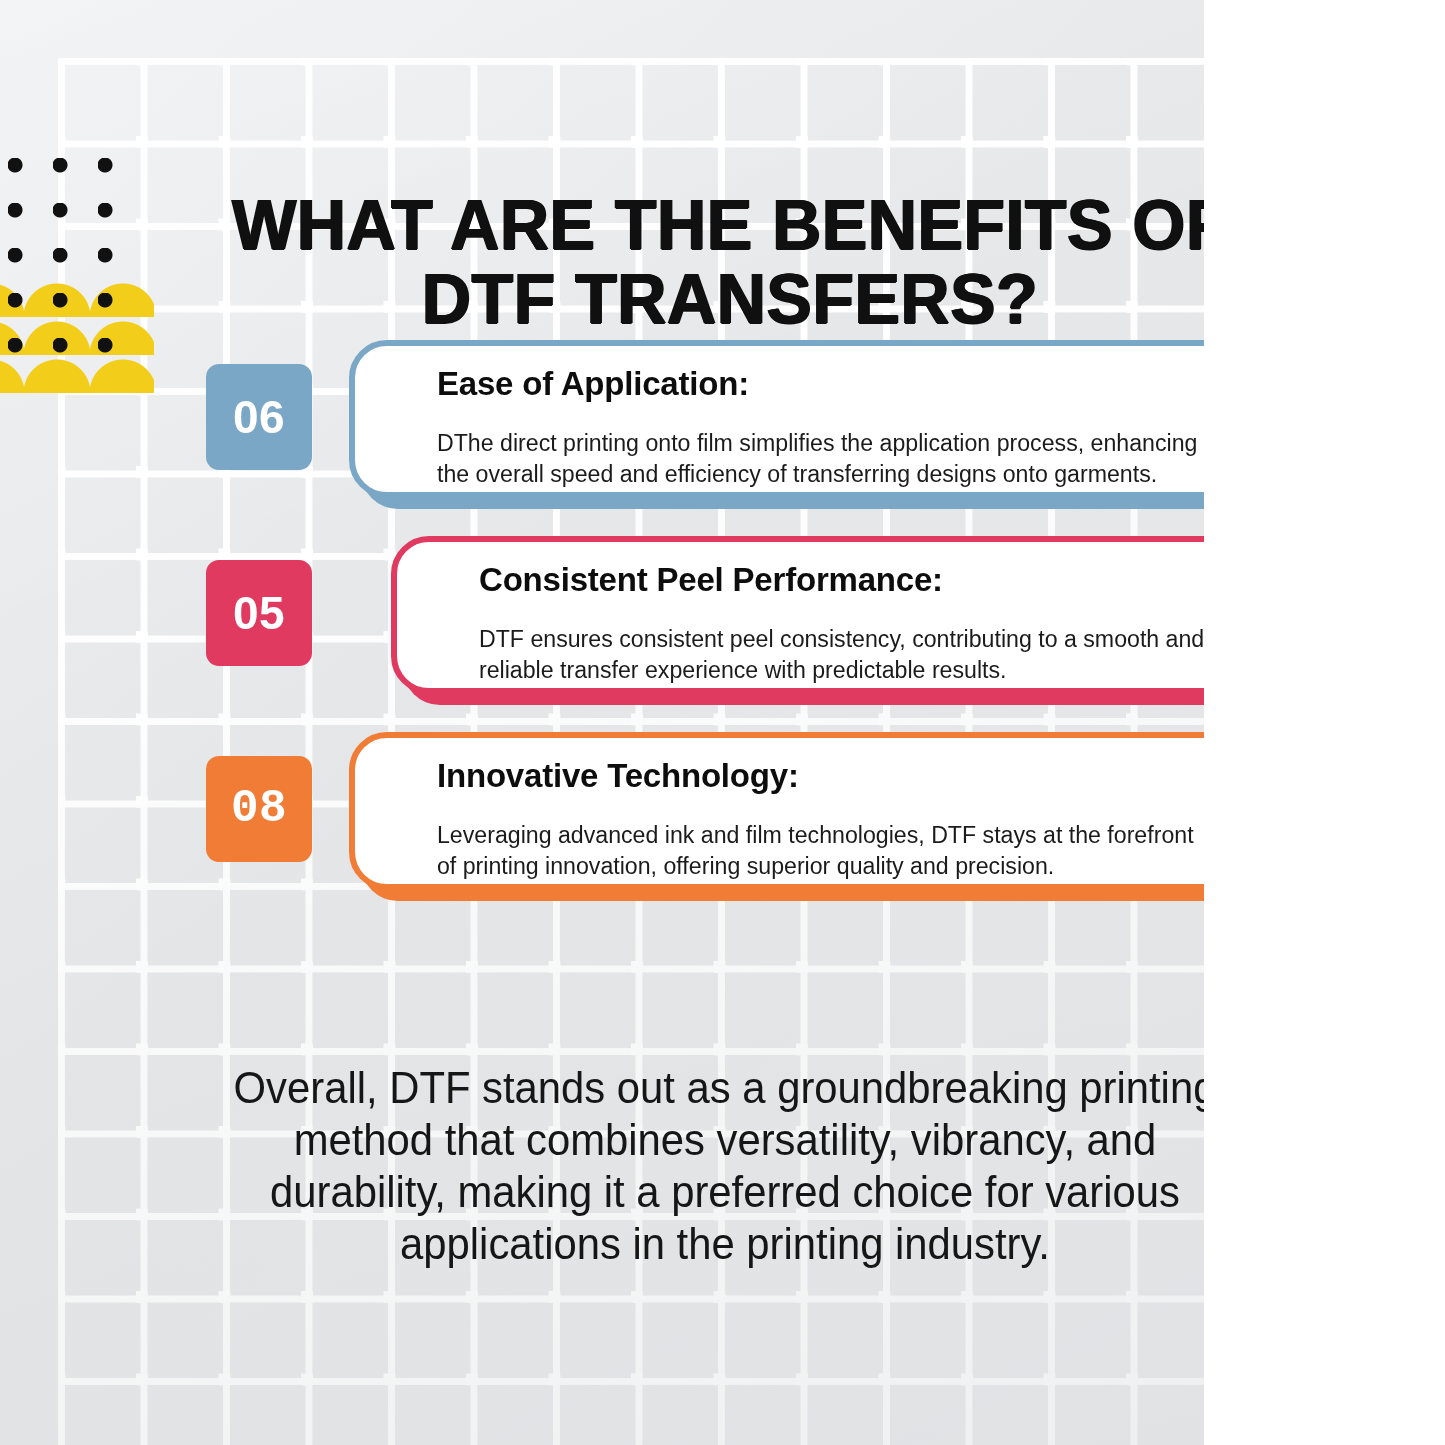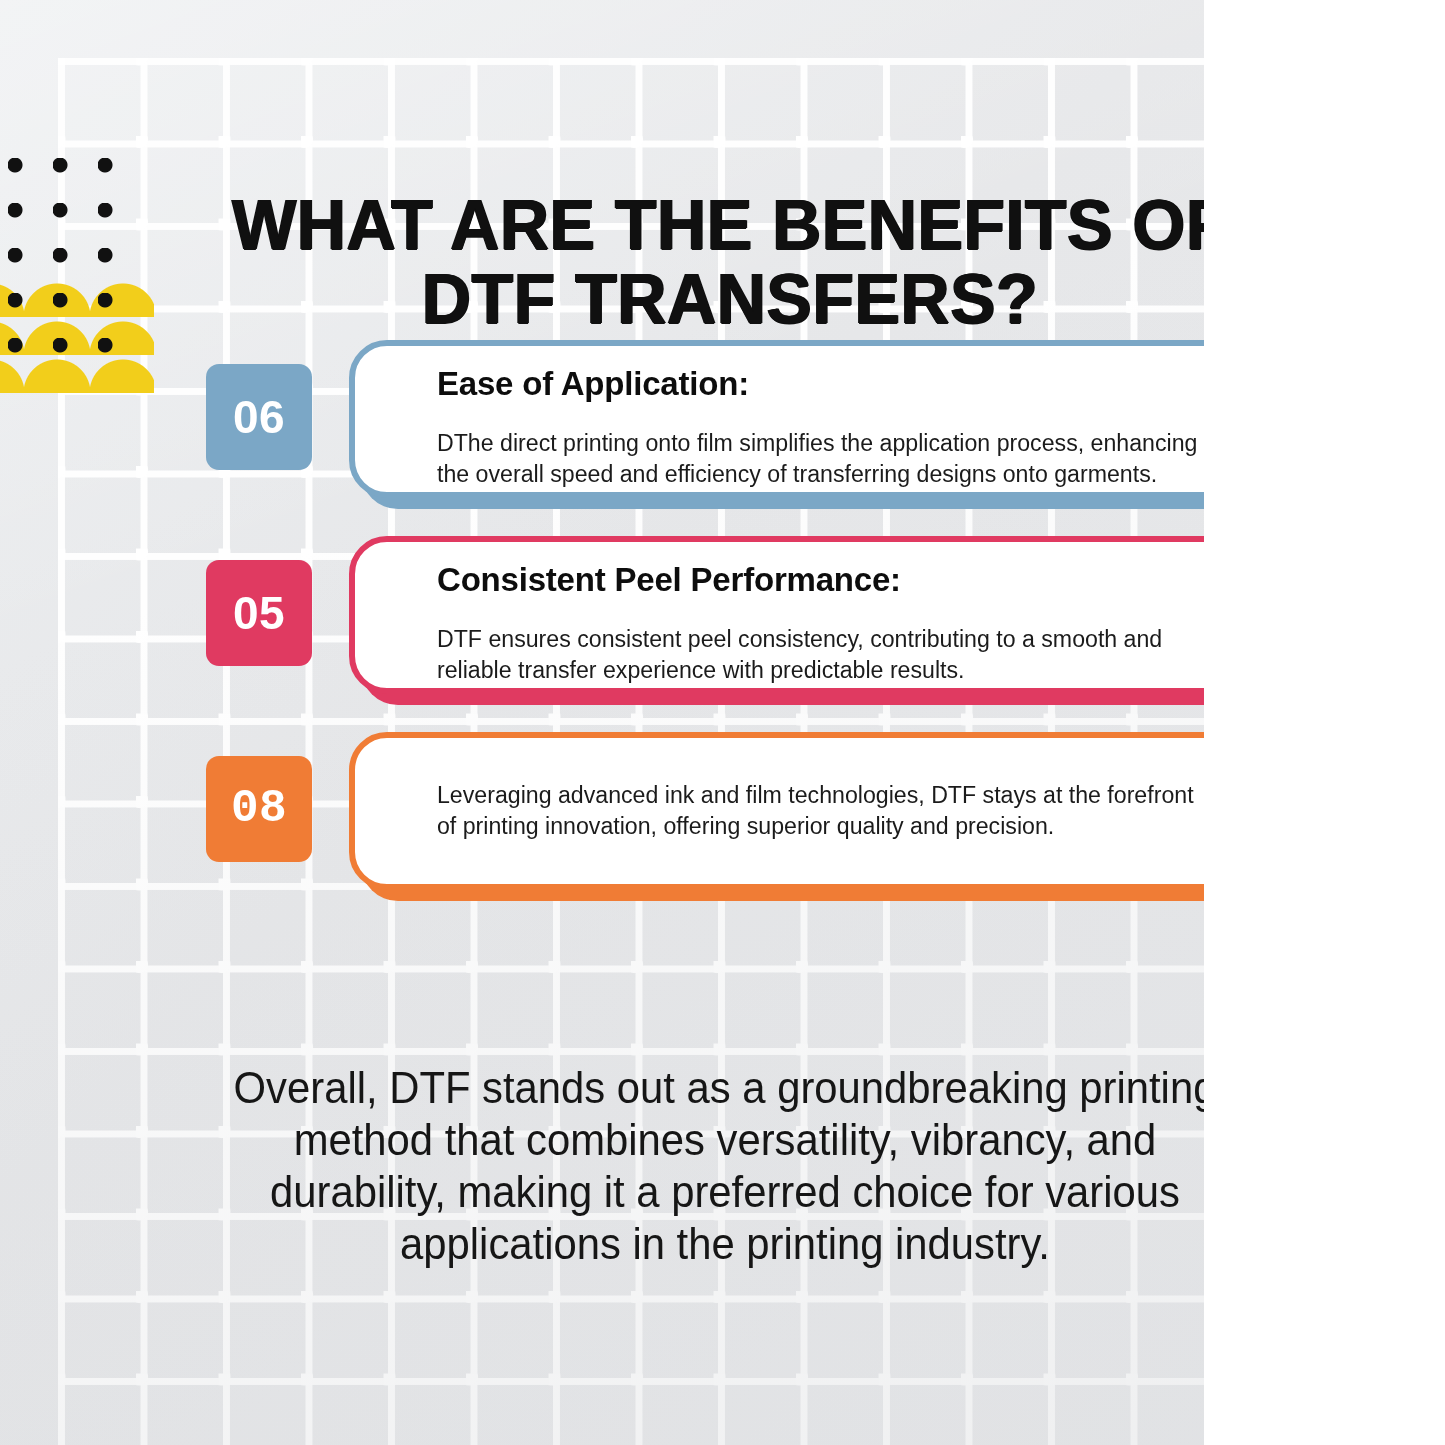--- a/index.html
+++ b/index.html
@@ -237,29 +237,30 @@
     <div class="card-row">
       <div class="badge" id="badge-0" style="background: rgb(123, 167, 198);">06</div>
       <div class="card" id="card-0" style="border-color: rgb(123, 167, 198); box-shadow: rgb(123, 167, 198) 11px 12px 0px -1px;">
         <p class="card-title">Ease of Application:</p>
         <p class="card-body">DThe direct printing onto film simplifies the application process, enhancing the overall speed and efficiency of transferring designs onto garments.</p>
       </div>
     </div>
 
     <div class="card-row">
       <div class="badge" id="badge-1" style="background: rgb(224, 58, 97);">05</div>
-      <div class="card" id="card-1" style="border-color: rgb(224, 58, 97); box-shadow: rgb(224, 58, 97) 11px 12px 0px -1px;">
+      <div class="card" id="card-1" style="border-color: rgb(224, 58, 97); box-shadow: rgb(224, 58, 97) 11px 12px 0px -1px; margin-left: 42px;">
         <p class="card-title">Consistent Peel Performance:</p>
         <p class="card-body">DTF ensures consistent peel consistency, contributing to a smooth and reliable transfer experience with predictable results.</p>
       </div>
     </div>
 
     <div class="card-row">
       <div class="badge" id="badge-2" style="background: rgb(240, 124, 53); font-family: Liberation Mono, monospace;">08</div>
       <div class="card" id="card-2" style="border-color: rgb(240, 124, 53); box-shadow: rgb(240, 124, 53) 11px 12px 0px -1px;">
+        <p class="card-title">Innovative Technology:</p>
         <p class="card-body">Leveraging advanced ink and film technologies, DTF stays at the forefront of printing innovation, offering superior quality and precision.</p>
       </div>
     </div>
 
   </div>
 
   <p class="footer-note">Overall, DTF stands out as a groundbreaking printing method that combines versatility, vibrancy, and durability, making it a preferred choice for various applications in the printing industry.</p>
 
 </div>
 

